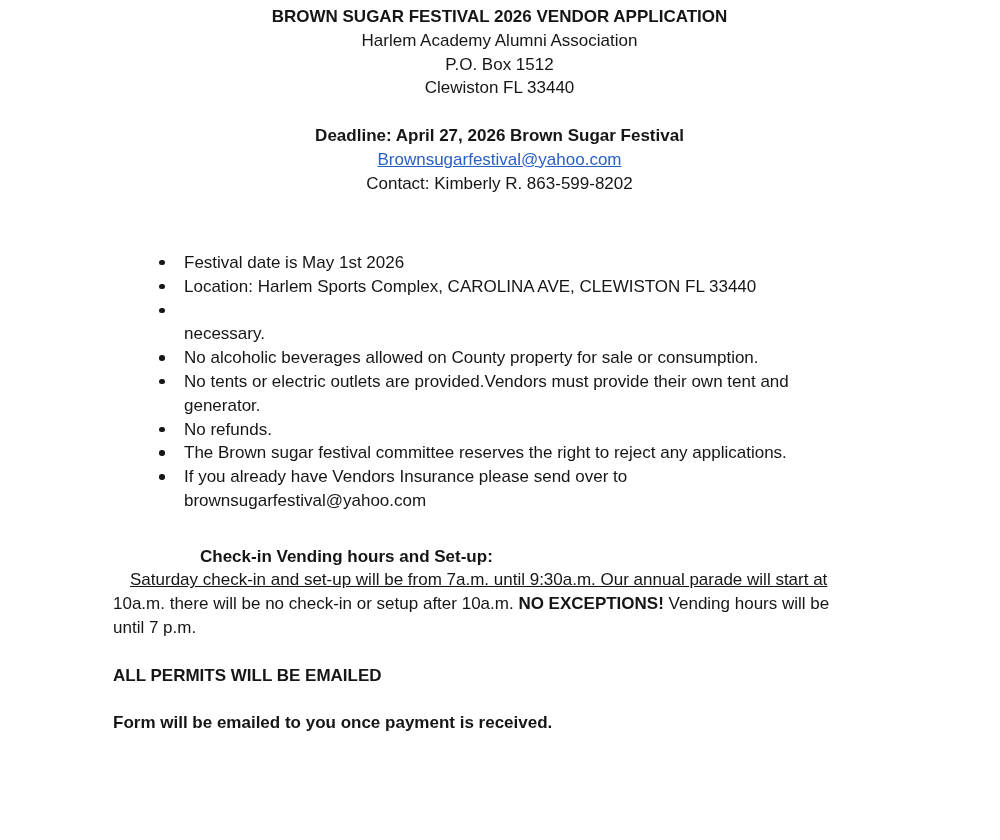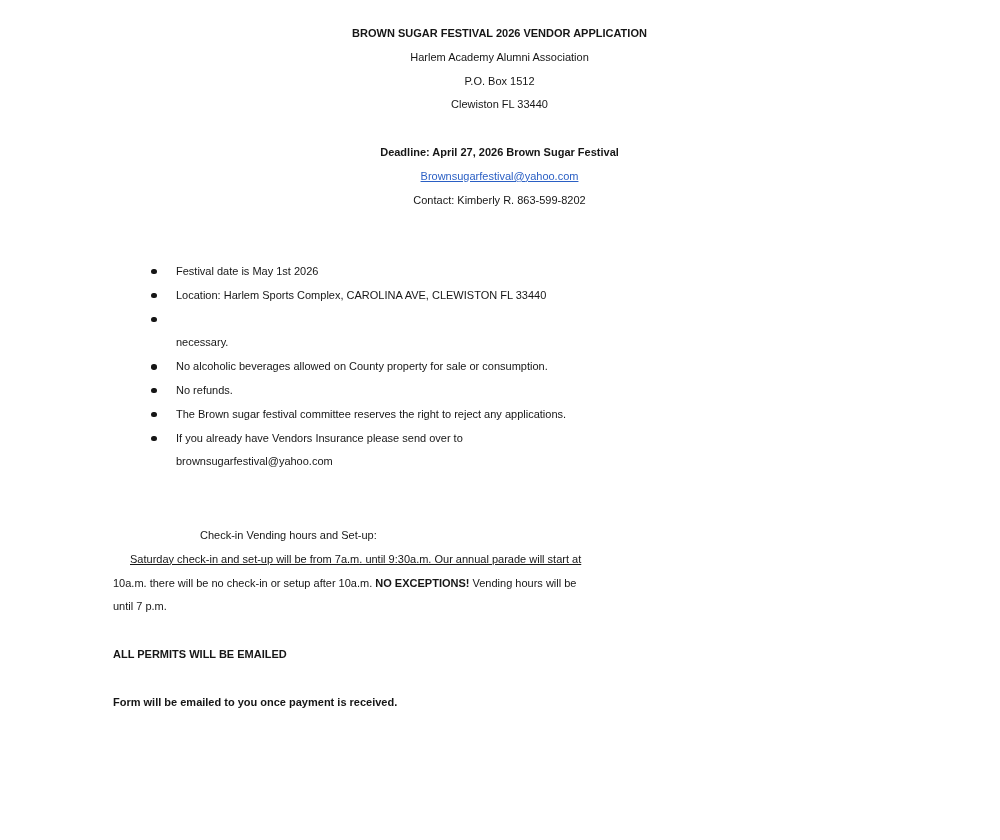--- a/index.html
+++ b/index.html
@@ -10,54 +10,53 @@
   html,body{margin:0;padding:0;}
   body{
     width:1000px;height:840px;
     background:#ffffff;
     font-family:"Liberation Sans", sans-serif;
     color:var(--text);
     overflow:hidden;
   }
   .doc{
     position:absolute;
-    left:113px; top:22px;
+    left:113px; top:5px;
     width:773px;
-    font-size:11px;
+    font-size:17px;
     line-height:var(--lh);
   }
   .line{min-height:var(--lh);}
   .sp{height:var(--lh);}
   .center{text-align:center;}
   .bold{font-weight:700;}
   a.doc-link{
     color:var(--link);
     text-decoration:underline;
     cursor:pointer;
   }
   ul.rules{
     list-style:none;
-    margin:0;padding:0;
+    margin:8px;padding:0;
   }
   ul.rules li{
     position:relative;
     padding-left:63px;
   }
   ul.rules li::before{
     content:"";
     position:absolute;
     left:38px; top:9px;
     width:5.5px;height:5.5px;
     border-radius:50%;
     background:var(--text);
   }
   .checkin-heading{
     margin-left:87px;
-    font-weight:400;
-    margin-top:26px;
+    font-weight:700;
   }
   .indent-first{
     padding-left:17px;
     text-decoration:underline;
   }
 </style>
 </head>
 <body>
 
 <div class="doc">
@@ -78,20 +77,21 @@
   <div class="sp"></div>
 
 
   <div class="sp"></div>
 
   <ul class="rules">
       <li><span>Festival date is May 1st 2026</span></li>
       <li><span>Location: Harlem Sports Complex, CAROLINA AVE, CLEWISTON FL 33440</span></li>
       <li><br><span>necessary.</span></li>
       <li><span>No alcoholic beverages allowed on County property for sale or consumption.</span></li>
+      <li><span>No tents or electric outlets are provided.Vendors must provide their own tent and</span><br><span>generator.</span></li>
       <li><span>No refunds.</span></li>
       <li><span>The Brown sugar festival committee reserves the right to reject any applications.</span></li>
       <li><span>If you already have Vendors Insurance please send over to</span><br><span>brownsugarfestival@yahoo.com</span></li>
     </ul>
 
   <div class="sp"></div>
 
   <div class="line checkin-heading">Check-in Vending hours and Set-up:</div>
   <div id="checkin-lines">
       <div class="line indent-first"><span>Saturday check-in and set-up will be from 7a.m. until 9:30a.m. Our annual parade will start at</span></div>

